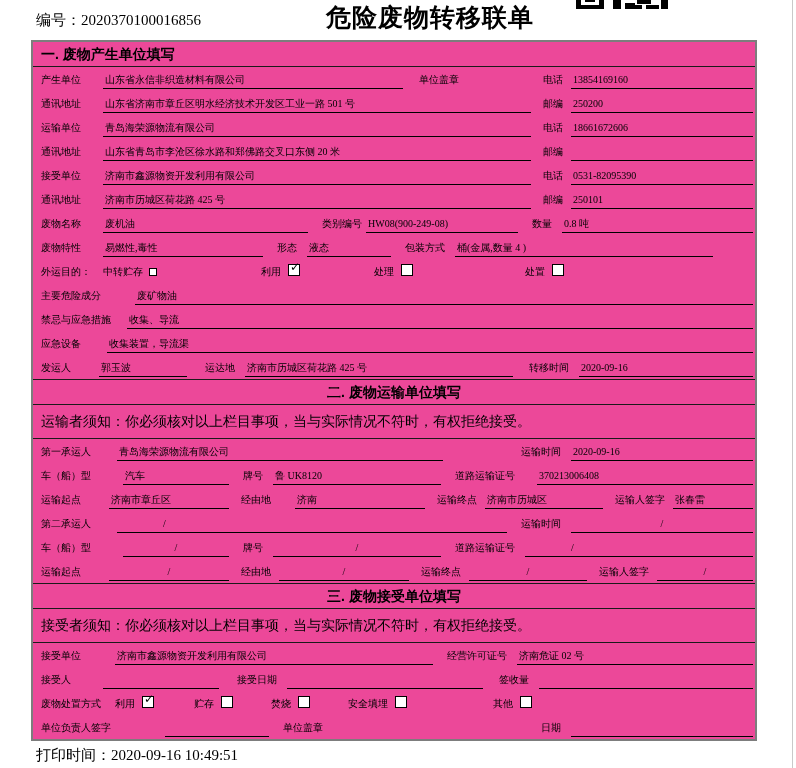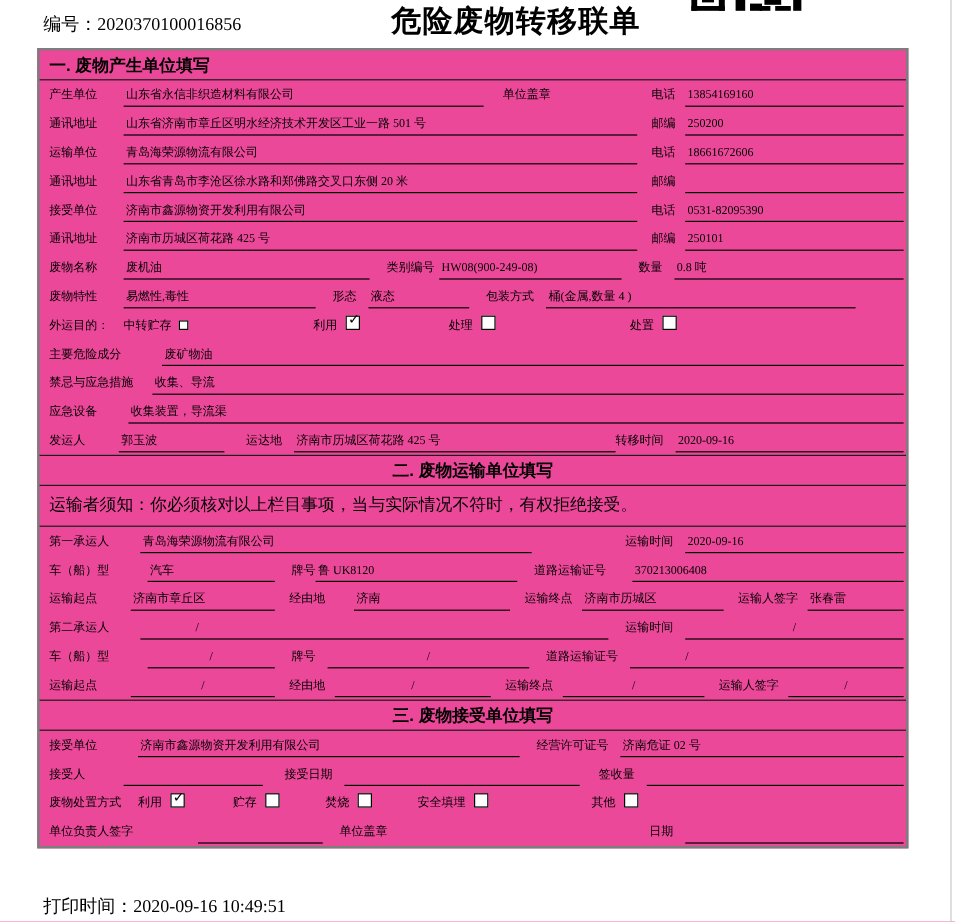--- a/index.html
+++ b/index.html
@@ -143,39 +143,39 @@
   <div class="row">
     <span class="lb">应急设备</span>
     <span class="ul fx" style="margin-left:26px">收集装置，导流渠</span>
   </div>
 
   <div class="row">
     <span class="lb" style="width:48px">发运人</span>
     <span class="ul" style="width:88px;margin-left:10px">郭玉波</span>
     <span class="lb" style="margin-left:18px">运达地</span>
     <span class="ul" style="width:268px;margin-left:10px">济南市历城区荷花路 425 号</span>
-    <span class="lb" style="">转移时间</span>
+    <span class="lb" style="margin-left:16px">转移时间</span>
     <span class="ul fx" style="margin-left:10px">2020-09-16</span>
   </div>
 
   <div class="sec-h bt">二. 废物运输单位填写</div>
   <div class="note">运输者须知：你必须核对以上栏目事项，当与实际情况不符时，有权拒绝接受。</div>
 
   <div class="row">
     <span class="lb" style="width:76px">第一承运人</span>
     <span class="ul" style="width:326px">青岛海荣源物流有限公司</span>
     <span class="lb" style="margin-left:auto">运输时间</span>
     <span class="ul" style="width:182px;margin-left:10px">2020-09-16</span>
   </div>
 
   <div class="row">
     <span class="lb" style="width:82px">车（船）型</span>
     <span class="ul" style="width:106px">汽车</span>
     <span class="lb" style="margin-left:14px">牌号</span>
-    <span class="ul" style="width:168px;">鲁 UK8120</span>
+    <span class="ul" style="width:168px;margin-left:10px">鲁 UK8120</span>
     <span class="lb" style="margin-left:14px">道路运输证号</span>
     <span class="ul fx" style="margin-left:22px">370213006408</span>
   </div>
 
   <div class="row">
     <span class="lb" style="width:62px">运输起点</span>
     <span class="ul" style="width:120px;margin-left:6px">济南市章丘区</span>
     <span class="lb" style="margin-left:12px">经由地</span>
     <span class="ul" style="width:130px;margin-left:24px">济南</span>
     <span class="lb" style="margin-left:12px">运输终点</span>
@@ -205,20 +205,21 @@
     <span class="ul ctr" style="width:120px;margin-left:6px">/</span>
     <span class="lb" style="margin-left:12px">经由地</span>
     <span class="ul ctr" style="width:130px;margin-left:8px">/</span>
     <span class="lb" style="margin-left:12px">运输终点</span>
     <span class="ul ctr" style="width:118px;margin-left:8px">/</span>
     <span class="lb" style="margin-left:12px">运输人签字</span>
     <span class="ul fx ctr" style="margin-left:8px">/</span>
   </div>
 
   <div class="sec-h bt">三. 废物接受单位填写</div>
+  <div class="note">接受者须知：你必须核对以上栏目事项，当与实际情况不符时，有权拒绝接受。</div>
 
   <div class="row">
     <span class="lb" style="width:62px">接受单位</span>
     <span class="ul" style="width:318px;margin-left:12px">济南市鑫源物资开发利用有限公司</span>
     <span class="lb" style="margin-left:14px">经营许可证号</span>
     <span class="ul fx" style="margin-left:10px">济南危证 02 号</span>
   </div>
 
   <div class="row">
     <span class="lb" style="width:48px">接受人</span>

